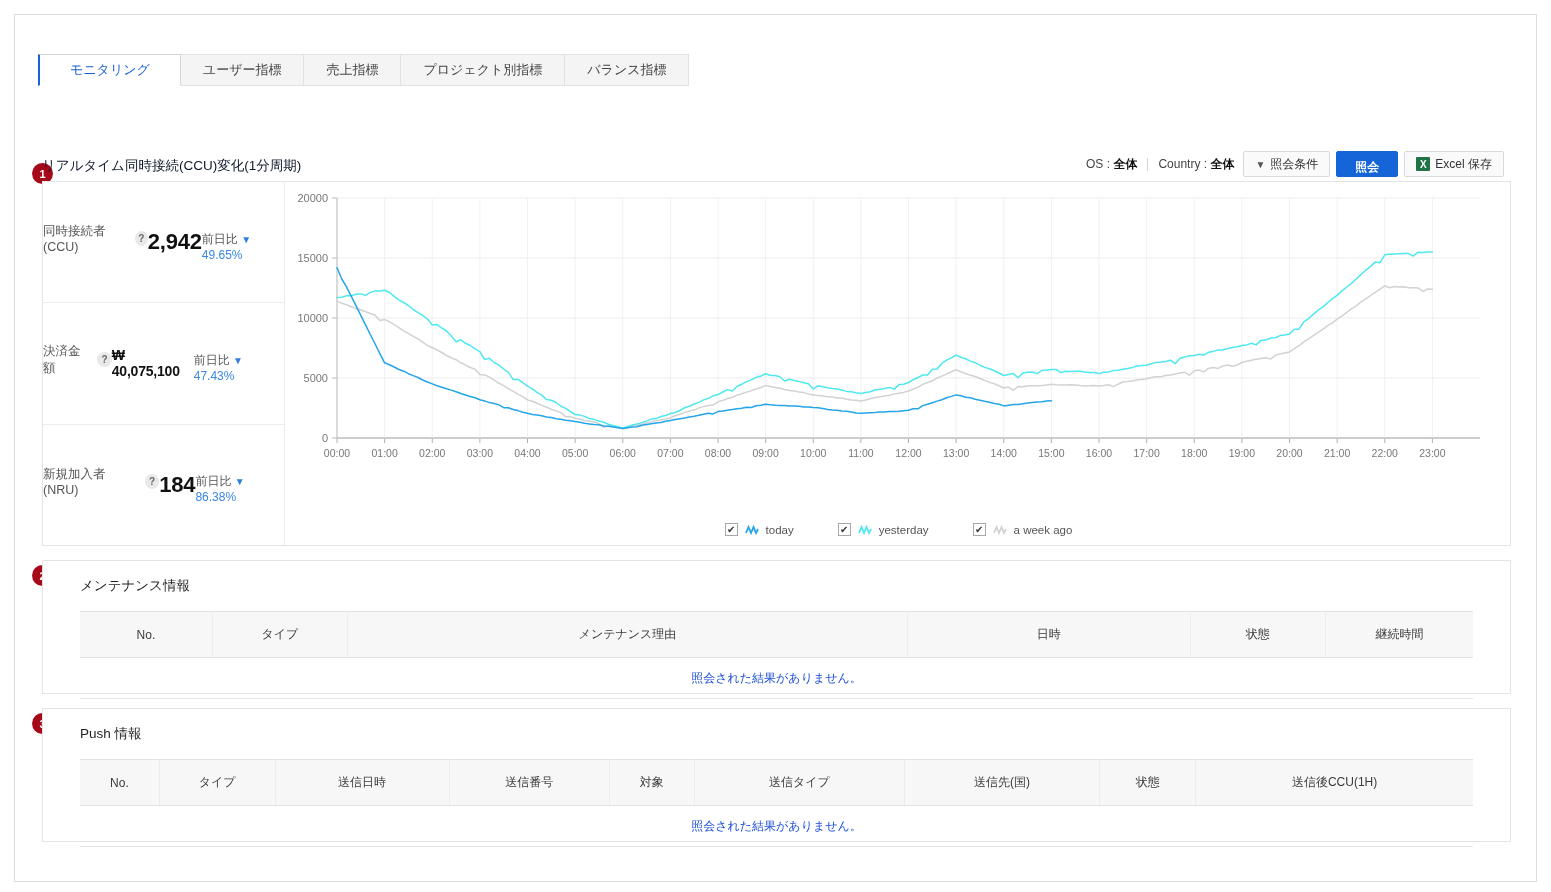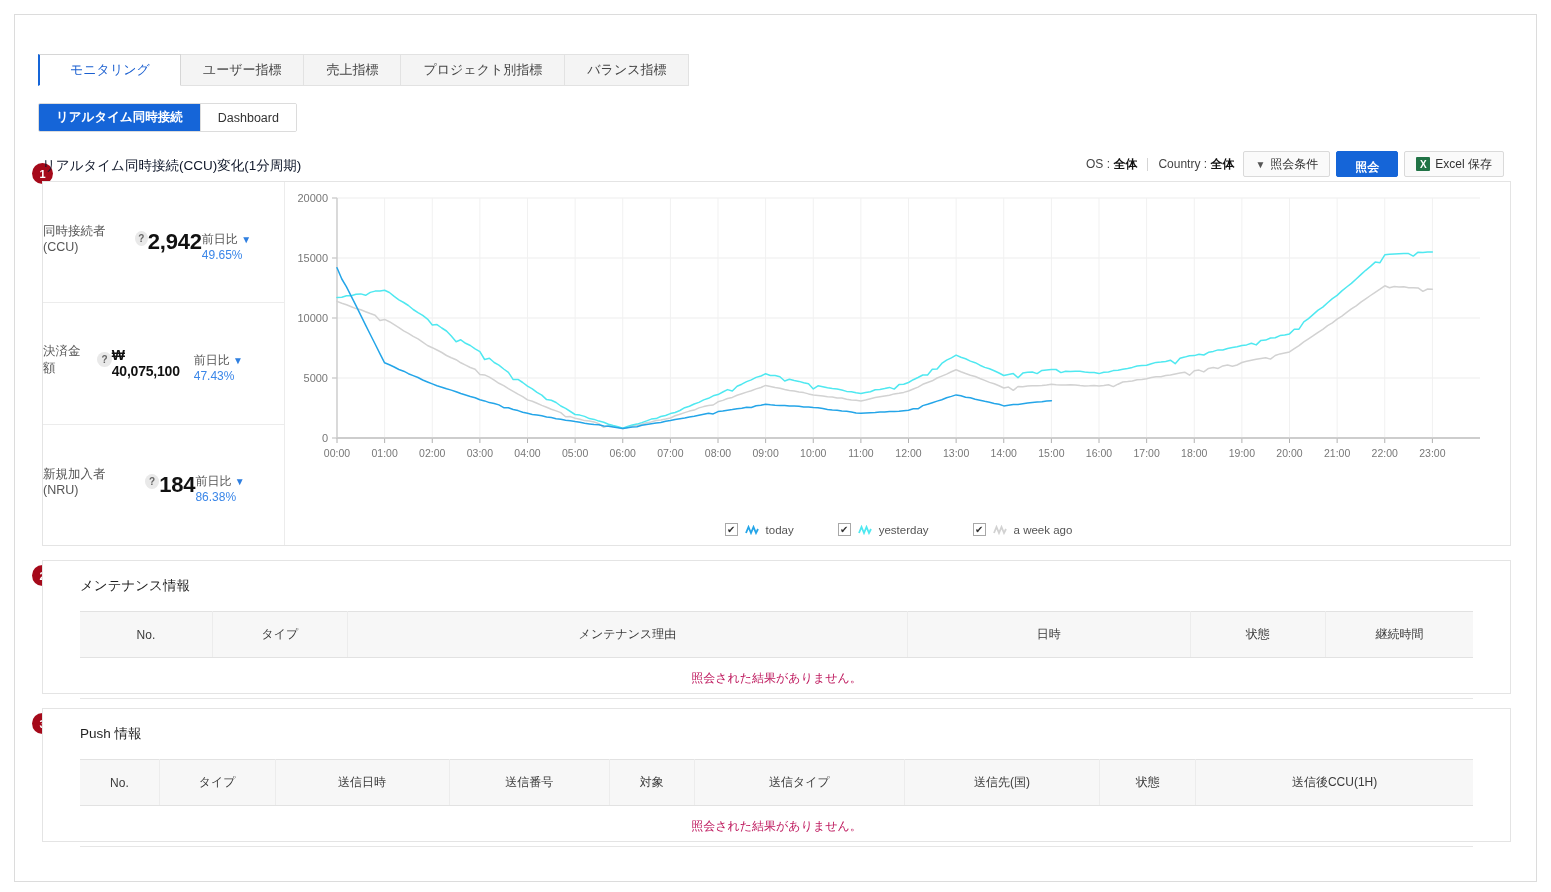--- a/index.html
+++ b/index.html
@@ -192,21 +192,21 @@
     background: #f7f7f7;
     border-top: 1px solid #e2e2e2;
     border-bottom: 1px solid #e2e2e2;
     border-right: 1px solid #ececec;
     font-size: 12px; font-weight: normal; color: #3b3b3b;
     height: 33px; padding: 14px 6px;
   }
   .tbl th:last-child { border-right: none; }
   .tbl td.empty {
     height: 41px; text-align: center;
-    font-size: 12px; color: #be185d;
+    font-size: 12px; color: #1d4ed8;
     border-bottom: 1px solid #e6e6e6;
   }
 </style>
 </head>
 <body>
 
 <div class="page">
 
   <div class="tabbar">
     <div class="tab active">
@@ -219,28 +219,20 @@
         <span>売上指標</span>
       </div>
     <div class="tab">
         <span>プロジェクト別指標</span>
       </div>
     <div class="tab">
         <span>バランス指標</span>
       </div>
   </div>
 
-  <div class="subtabs">
-    <div class="subtab active">
-        <span>リアルタイム同時接続</span>
-      </div>
-    <div class="subtab">
-        <span>Dashboard</span>
-      </div>
-  </div>
 
   <div class="badge" style="left:17px; top:148px;">1</div>
   <div class="sec1-title">リアルタイム同時接続(CCU)変化(1分周期)</div>
 
   <div class="ctrl-row">
     <span class="filter-text">OS :&nbsp;<b>全体</b></span>
     <span class="vsep"></span>
     <span class="filter-text">Country :&nbsp;<b>全体</b></span>
     <div class="btn">
       <span class="funnel">▼</span>

